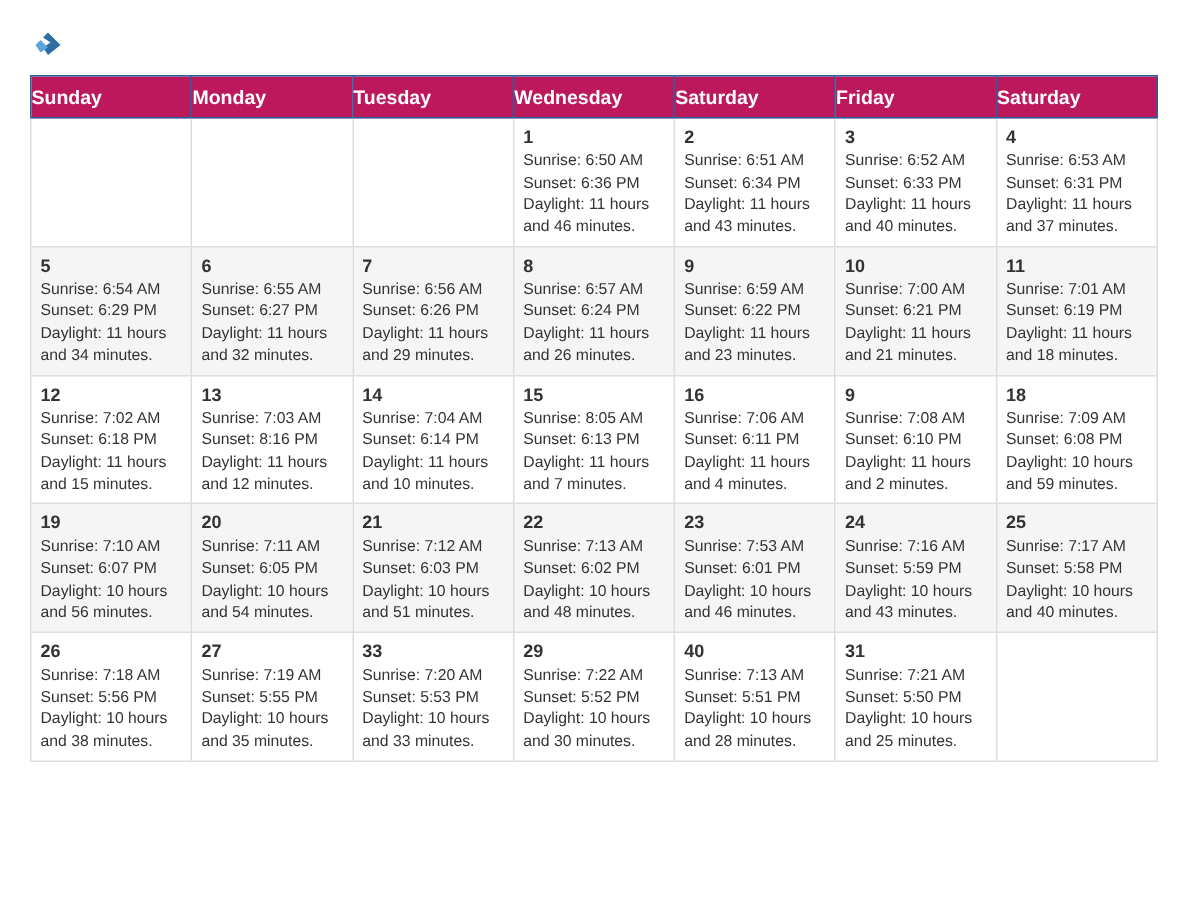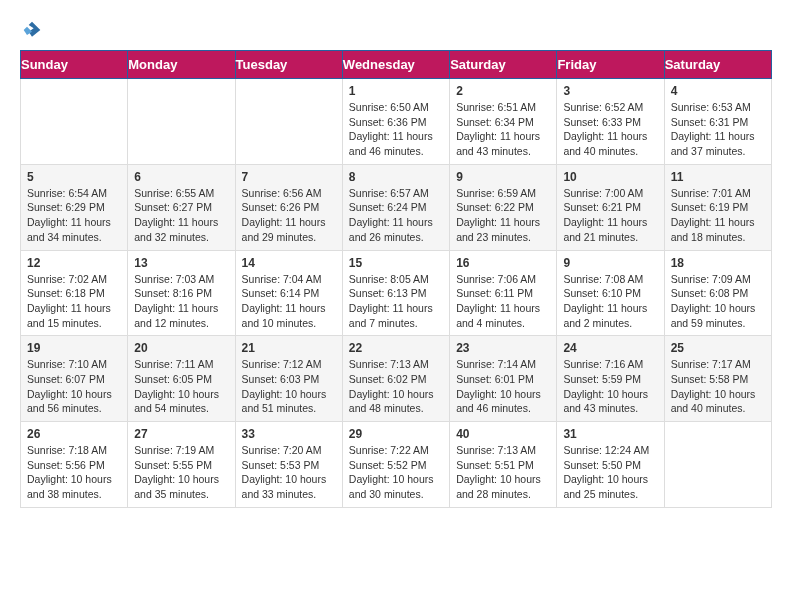--- a/index.html
+++ b/index.html
@@ -263,21 +263,21 @@
 Daylight: 10 hours and 51 minutes.</div>
         </td>
         <td>
           <span class="day-number">22</span>
           <div class="day-info">Sunrise: 7:13 AM
 Sunset: 6:02 PM
 Daylight: 10 hours and 48 minutes.</div>
         </td>
         <td>
           <span class="day-number">23</span>
-          <div class="day-info">Sunrise: 7:14 AM
+          <div class="day-info">Sunrise: 7:53 AM
 Sunset: 6:01 PM
 Daylight: 10 hours and 46 minutes.</div>
         </td>
         <td>
           <span class="day-number">24</span>
           <div class="day-info">Sunrise: 7:16 AM
 Sunset: 5:59 PM
 Daylight: 10 hours and 43 minutes.</div>
         </td>
         <td>
@@ -313,20 +313,20 @@
 Daylight: 10 hours and 30 minutes.</div>
         </td>
         <td>
           <span class="day-number">40</span>
           <div class="day-info">Sunrise: 7:13 AM
 Sunset: 5:51 PM
 Daylight: 10 hours and 28 minutes.</div>
         </td>
         <td>
           <span class="day-number">31</span>
-          <div class="day-info">Sunrise: 12:24 AM
+          <div class="day-info">Sunrise: 7:21 AM
 Sunset: 5:50 PM
 Daylight: 10 hours and 25 minutes.</div>
         </td>
         <td class="empty-cell"></td>
       </tr>
     </tbody>
 </table>
 
 </body></html>

